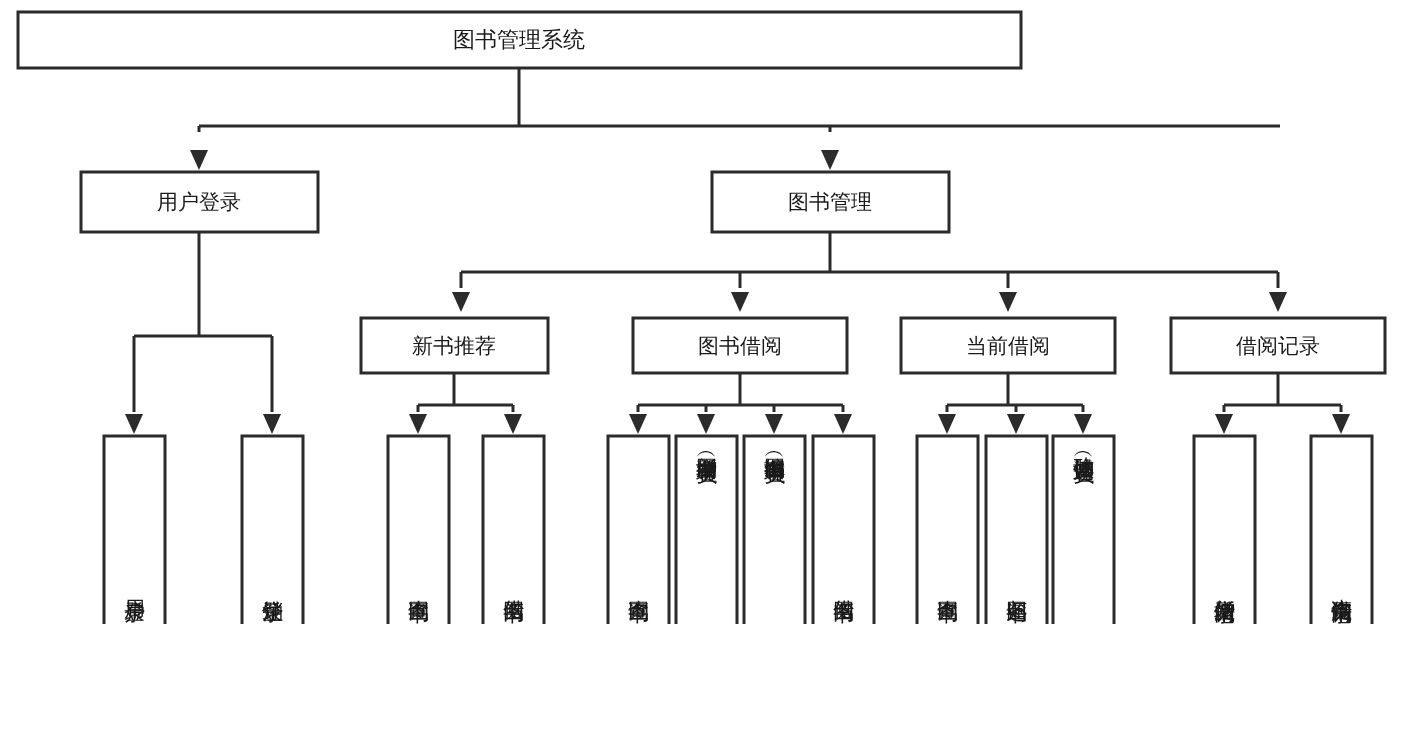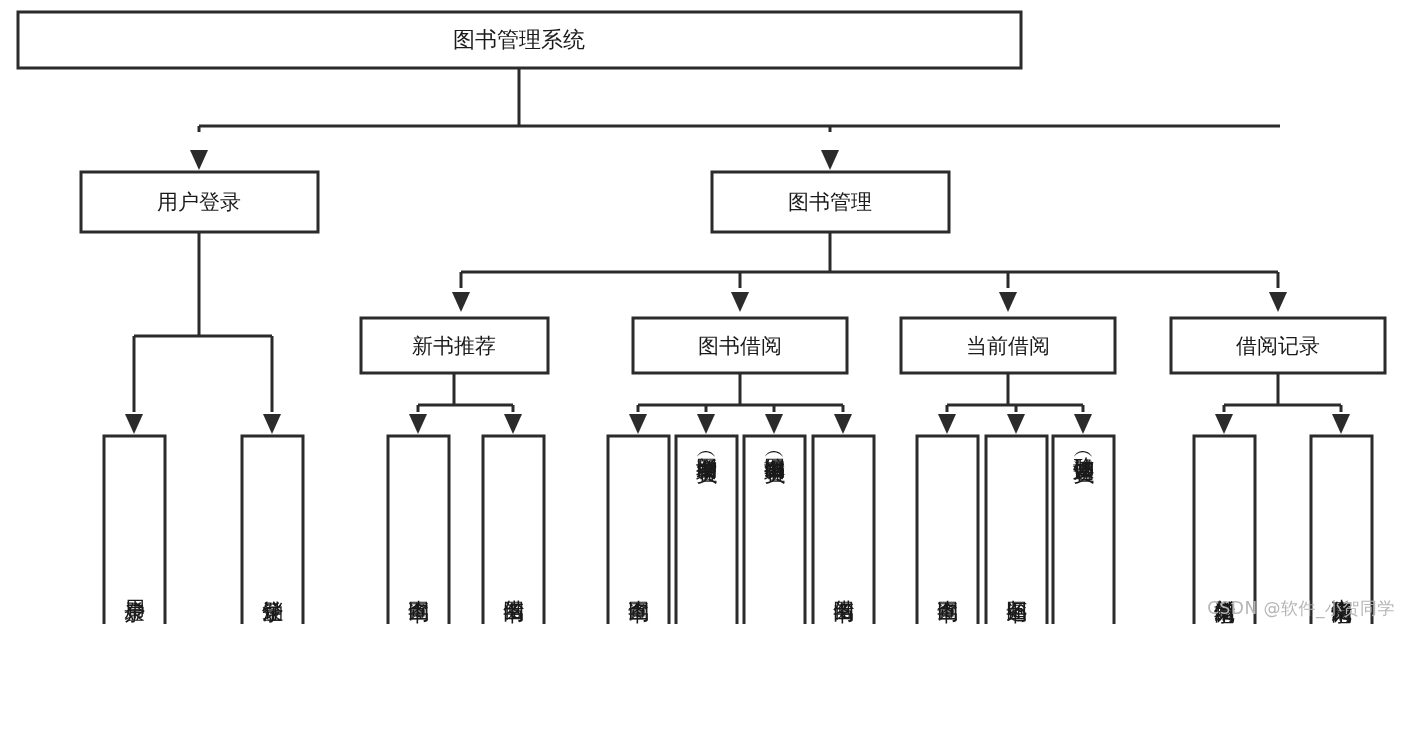--- a/index.html
+++ b/index.html
@@ -264,15 +264,14 @@
     <span class="leaf-label">确认归还（管理员）</span>
   </div>
 
   <div class="leaf-label-wrap" style="left:1194px; top:436px; width:61px; height:298px;">
     <span class="leaf-label">新增借阅记录</span>
   </div>
   <div class="leaf-label-wrap" style="left:1311px; top:436px; width:61px; height:298px;">
     <span class="leaf-label">查询借阅记录</span>
   </div>
 
-  <div class="watermark">CSDN @软件_小贺同学</div>
 
 </div>
 
 </body></html>

